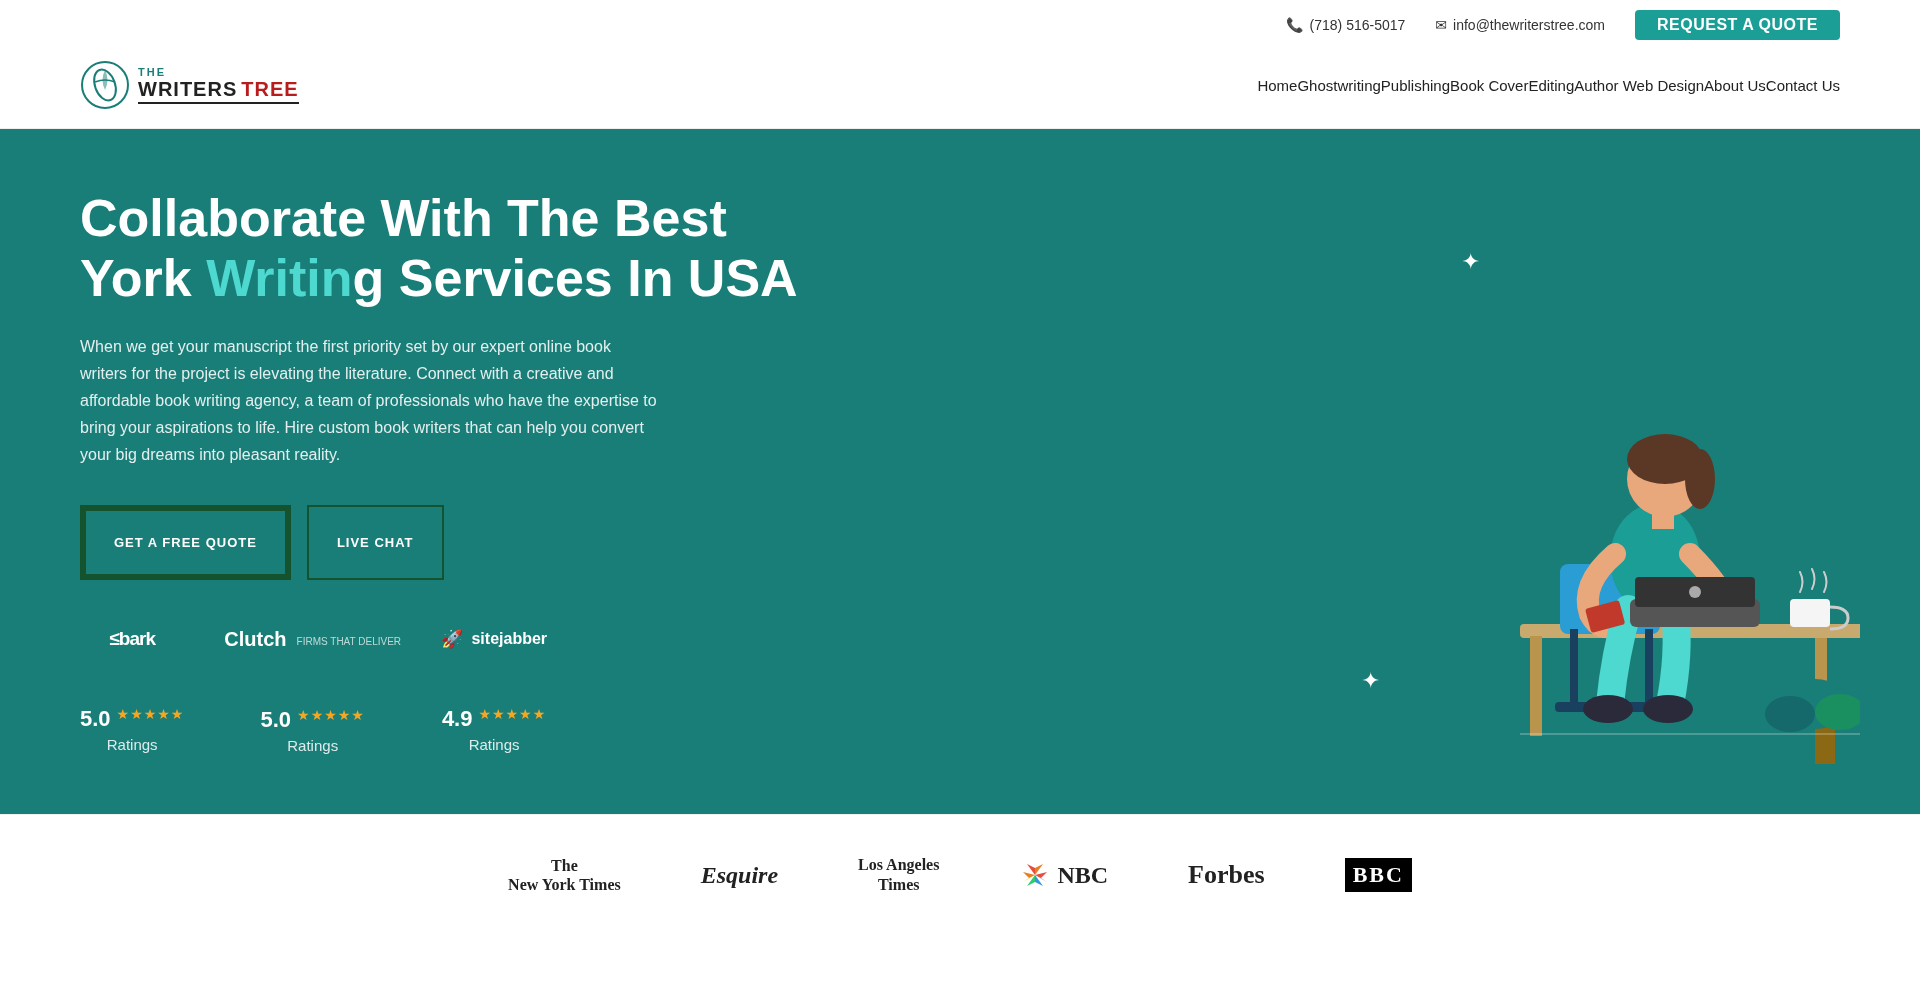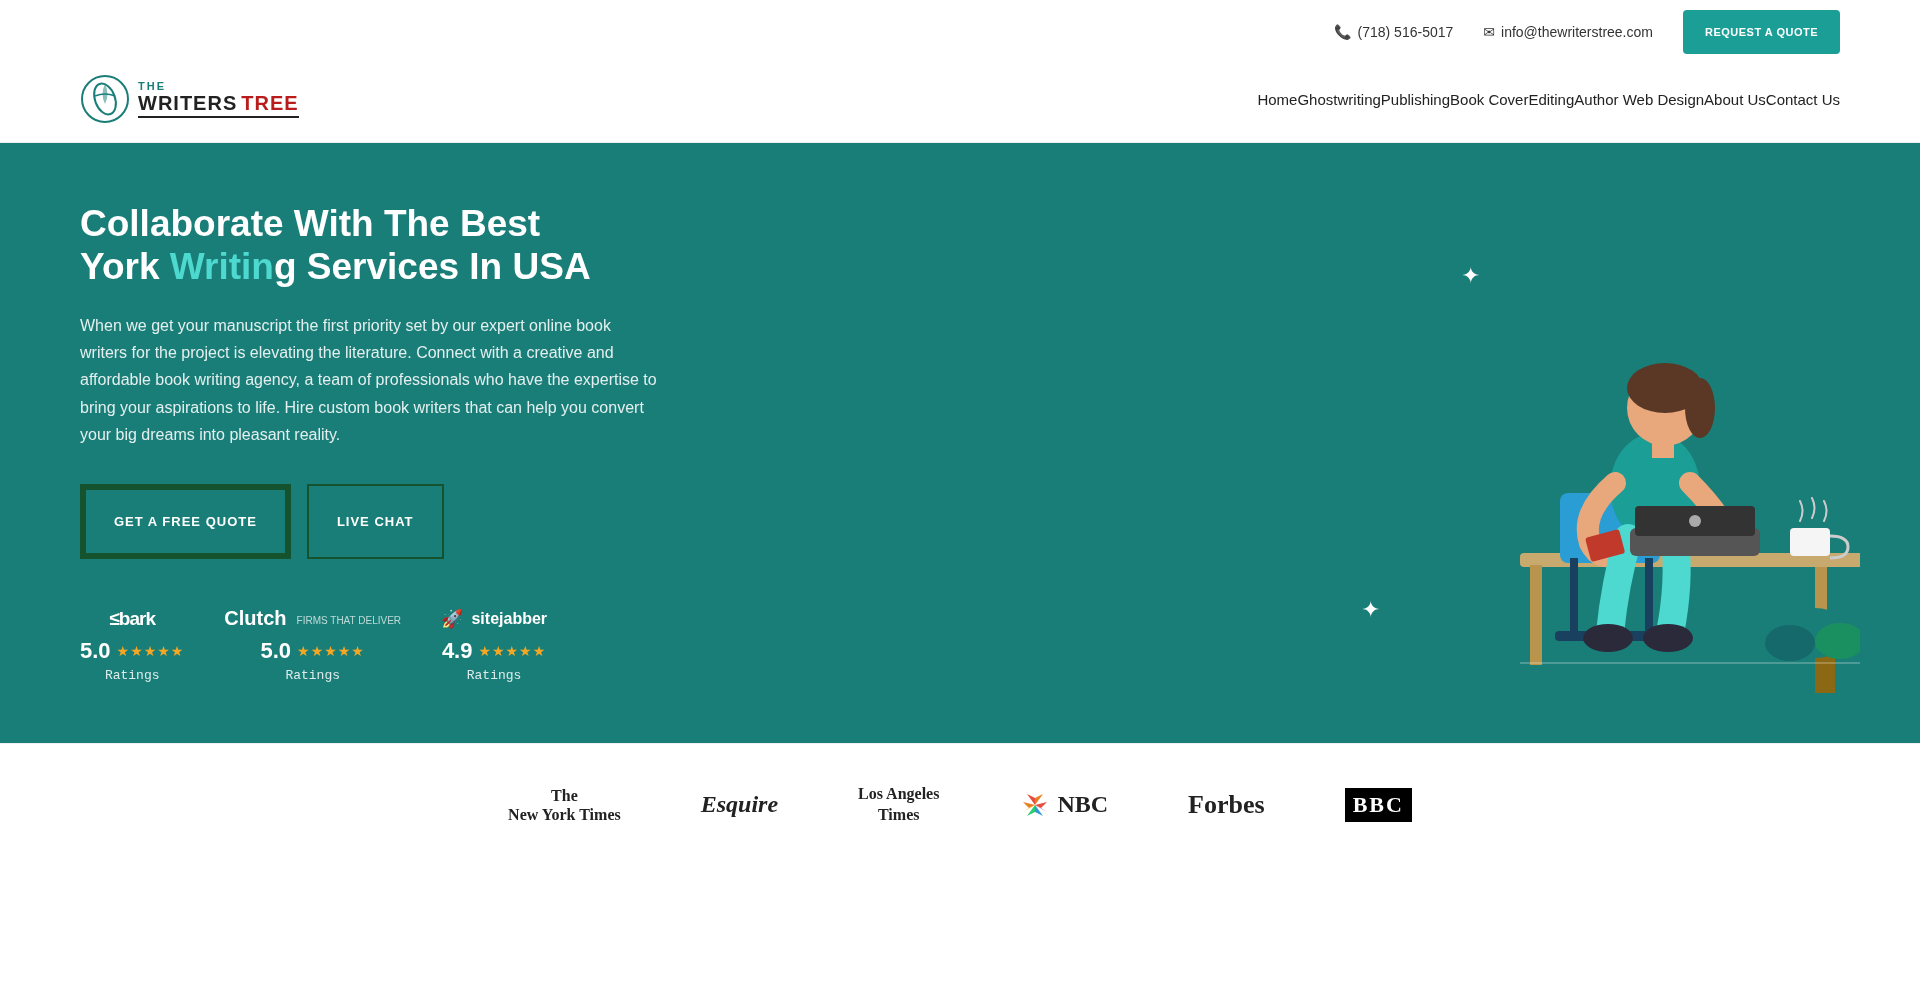--- a/index.html
+++ b/index.html
@@ -5,61 +5,61 @@
     *, *::before, *::after { box-sizing: border-box; margin: 0; padding: 0; }
     body { font-family: 'Arial', sans-serif; background: #fff; overflow-x: hidden; }
 
     
     .header { background: #fff; width: 100%; }
     .header-top { display: flex; justify-content: flex-end; align-items: center; padding: 10px 80px; gap: 30px; }
     .header-top-item { display: flex; align-items: center; gap: 6px; font-size: 14px; color: #333; }
     .header-top-item .icon { font-size: 14px; color: #333; }
     .btn-quote {
       background: #1a9e96; color: #fff; border: none; border-radius: 4px;
-      padding: 16px 22px; font-size: 11px; font-weight: 700; letter-spacing: 0.5px;
+      padding: 6px 22px; font-size: 16px; font-weight: 700; letter-spacing: 0.5px;
       cursor: pointer; text-transform: uppercase;
     }
     .header-nav { display: flex; justify-content: space-between; align-items: center; padding: 10px 80px 18px; border-bottom: 1px solid #eee; }
     .logo-area { display: flex; align-items: center; gap: 8px; }
     .logo-icon { width: 50px; height: 50px; }
     .nav-links { display: flex; align-items: center; }
     .nav-link { font-size: 15px; color: #222; text-decoration: none; font-weight: 500; cursor: pointer; }
 
     
     .hero {
       background: #1a7e78;
       width: 100%;
       min-height: 560px;
       display: flex;
       align-items: center;
       position: relative;
       overflow: hidden;
       padding: 60px 80px;
     }
     .hero-content { max-width: 760px; z-index: 2; }
-    .hero-title { font-size: 37px; font-weight: 800; color: #fff; line-height: 1.15; margin-bottom: 24px; }
+    .hero-title { font-size: 52px; font-weight: 800; color: #fff; line-height: 1.15; margin-bottom: 24px; }
     .hero-title .highlight { color: #4dd9d0; }
     .hero-desc { font-size: 16px; color: rgba(255,255,255,0.88); line-height: 1.7; max-width: 580px; margin-bottom: 36px; }
     .hero-buttons { display: flex; gap: 16px; margin-bottom: 48px; }
     .btn-free-quote {
       background: transparent; color: #fff; border: 6px solid #14532d;
       padding: 14px 28px; font-size: 13px; font-weight: 700; letter-spacing: 1px;
       cursor: pointer; text-transform: uppercase;
     }
     .btn-live-chat {
       background: transparent; color: #ffffff; border: 2px solid #14532d;
       padding: 28px 28px; font-size: 13px; font-weight: 700; letter-spacing: 1px;
       cursor: pointer; text-transform: uppercase;
     }
     .ratings-row { display: flex; gap: 40px; align-items: center; }
     .rating-item { display: flex; flex-direction: column; align-items: center; gap: 4px; }
-    .rating-score-row { display: flex; align-items: center; gap: 6px; }
+    .rating-score-row { display: flex; align-items: flex-start; gap: 6px; margin-top: 48px; }
     .rating-score { font-size: 22px; font-weight: 700; color: #fff; }
     .stars { color: #f5a623; font-size: 14px; letter-spacing: 1px; }
-    .rating-label { font-size: 13px; color: rgba(255,255,255,0.85); font-family: Liberation Mono, monospace; }
+    .rating-label { font-size: 15px; color: rgba(255,255,255,0.85); }
 
     
     .hero-illustration {
       position: absolute; right: 60px; bottom: 0; top: 0;
       display: flex; align-items: flex-end; z-index: 1;
     }
 
     
     .sparkle { position: absolute; color: #fff; font-size: 22px; font-weight: 300; }
     .sparkle-1 { top: 120px; right: 440px; }

